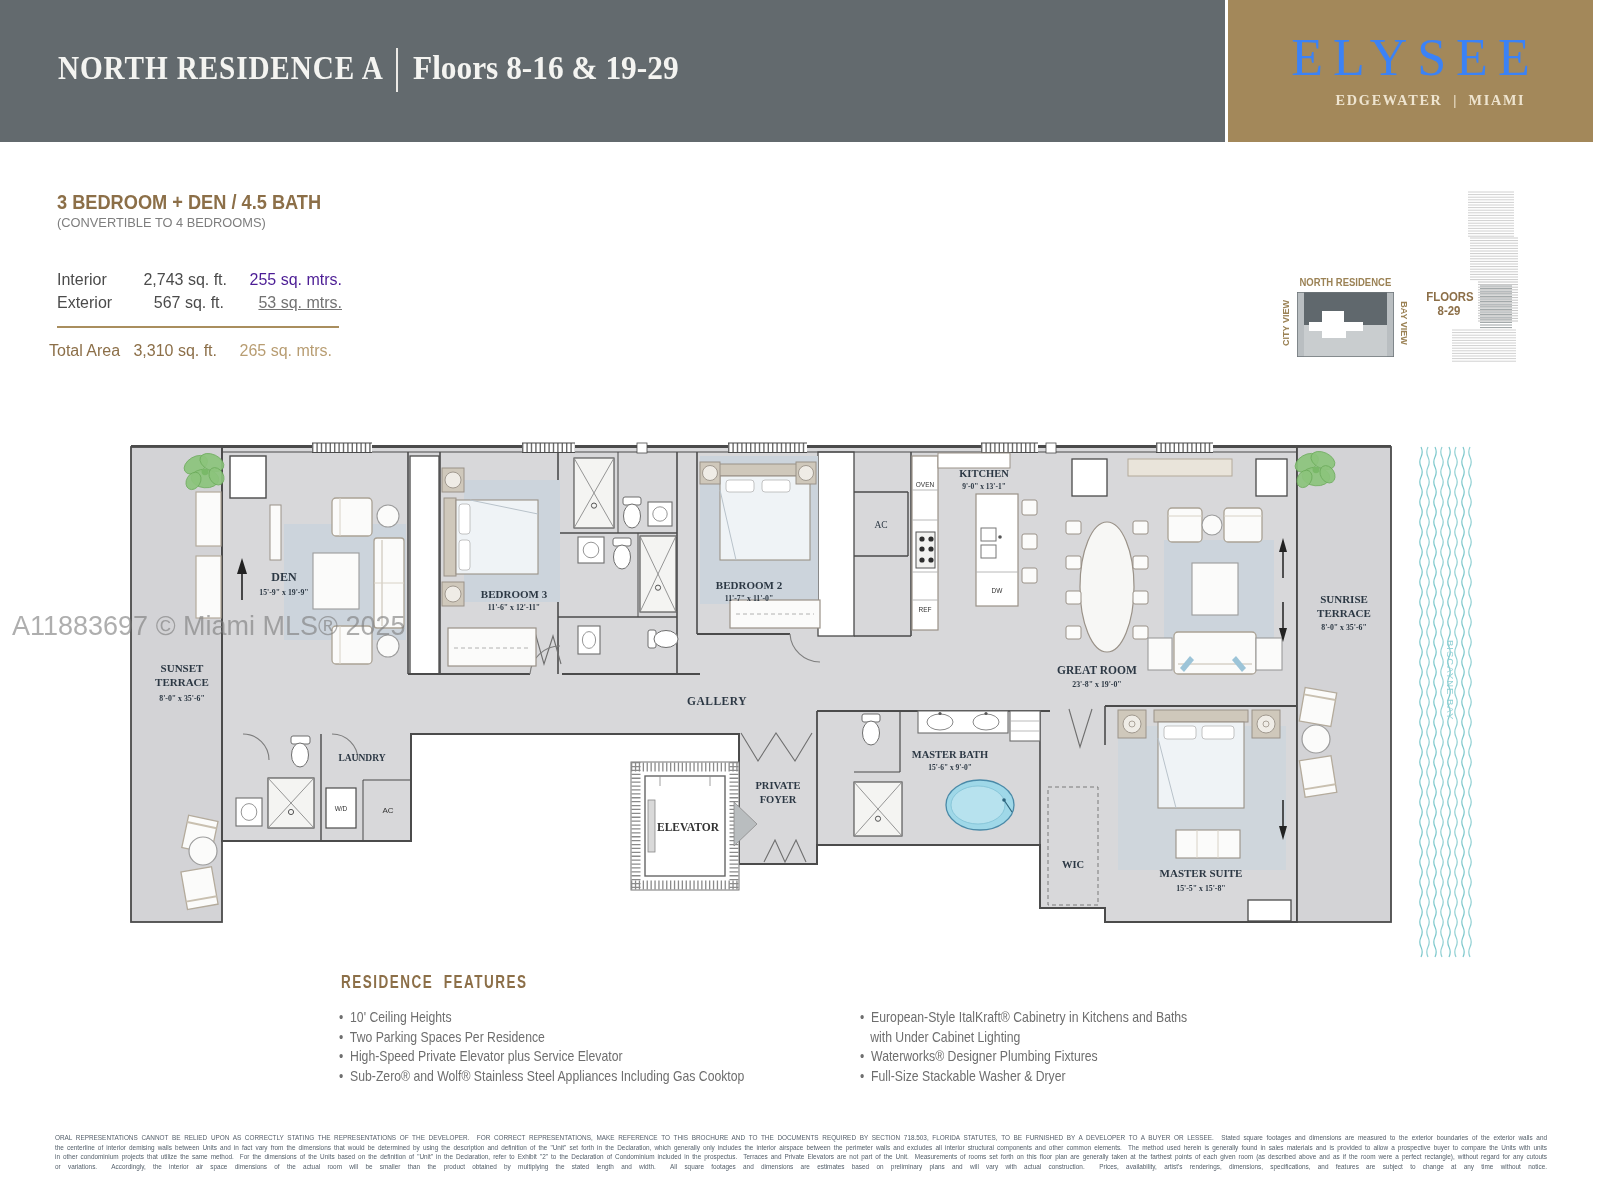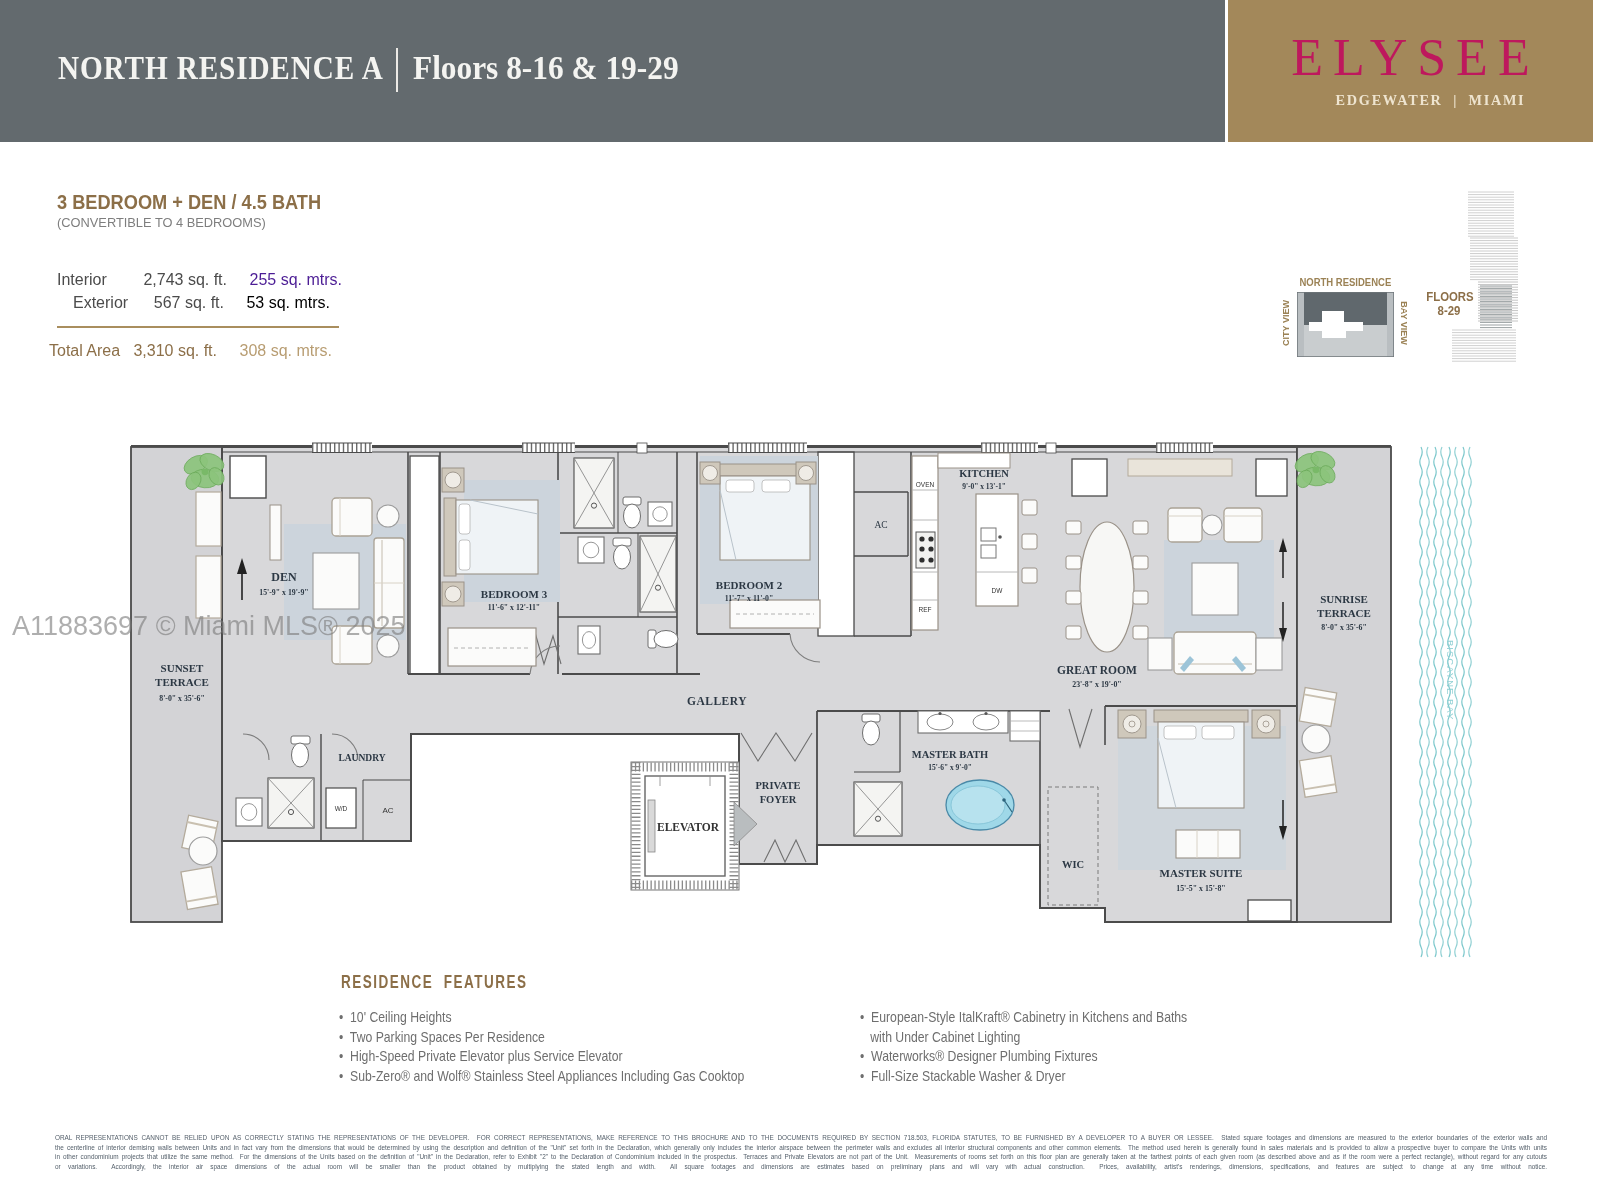--- a/index.html
+++ b/index.html
@@ -13,37 +13,37 @@
 <div class="abs" style="left:0;top:0;width:1225px;height:142px;background:#636a6e;"></div>
 
 <div class="abs serif" style="left:58px;top:50px;color:#f4f4f1;font-size:33px;font-weight:bold;letter-spacing:1px;white-space:nowrap;transform:scaleX(0.885);transform-origin:left top;">NORTH RESIDENCE A</div>
 
 <div class="abs" style="left:396px;top:48px;width:2px;height:44px;background:#eceae6;"></div>
 
 <div class="abs serif" style="left:413px;top:50px;color:#f4f4f1;font-size:33px;font-weight:bold;letter-spacing:0px;white-space:nowrap;transform:scaleX(0.95);transform-origin:left top;">Floors 8-16 &amp; 19-29</div>
 
 <div class="abs" style="left:1228px;top:0;width:365px;height:142px;background:#a3885a;"></div>
 
-<div class="abs serif" style="left:1228px;top:28px;width:365px;text-align:center;color:#be185d;font-size:52px;letter-spacing:10px;text-indent:10px;">ELYSEE</div>
+<div class="abs serif" style="left:1228px;top:28px;width:365px;text-align:center;color:#3b82f6;font-size:52px;letter-spacing:10px;text-indent:10px;">ELYSEE</div>
 
 <div class="abs serif" style="left:1248px;top:92px;width:365px;text-align:center;color:#eee4cf;font-size:15px;font-weight:bold;letter-spacing:1.8px;transform:scaleX(0.95);">EDGEWATER&nbsp; | &nbsp;MIAMI</div>
 
 <div class="abs" style="left:57px;top:191px;color:#8c6f48;font-size:20px;font-weight:bold;transform:scaleX(0.91);transform-origin:left top;">3 BEDROOM + DEN / 4.5 BATH</div>
 
 <div class="abs" style="left:57px;top:215px;color:#7e7e7e;font-size:13.5px;transform:scaleX(0.95);transform-origin:left top;">(CONVERTIBLE TO 4 BEDROOMS)</div>
 
 <div class="abs" style="left:57px;top:271px;width:285px;font-size:16px;color:#4b4b4b;">
   <div style="position:relative;height:23px;"><span>Interior</span><span style="position:absolute;right:115px;margin-left:36px;">2,743 sq. ft.</span><span style="position:absolute;right:0;color:#4c1d95;">255 sq. mtrs.</span></div>
-  <div style="position:relative;height:23px;margin-left:16px;"><span>Exterior</span><span style="position:absolute;right:118px;">567 sq. ft.</span><span style="position:absolute;right:12px;color:#000000;">53 sq. mtrs.</span></div>
+  <div style="position:relative;height:23px;"><span>Exterior</span><span style="position:absolute;right:118px;">567 sq. ft.</span><span style="position:absolute;right:0;color:#737373;text-decoration:underline;">53 sq. mtrs.</span></div>
 </div>
 
 <div class="abs" style="left:57px;top:326px;width:282px;height:2px;background:#a98e5e;"></div>
 
 <div class="abs" style="left:49px;top:342px;width:285px;font-size:16px;font-weight:normal;color:#8c6f48;">
-  <div style="position:relative;height:23px;"><span>Total Area</span><span style="position:absolute;right:117px;">3,310 sq. ft.</span><span style="position:absolute;right:2px;color:#b89d72;">308 sq. mtrs.</span></div>
+  <div style="position:relative;height:23px;"><span>Total Area</span><span style="position:absolute;right:117px;">3,310 sq. ft.</span><span style="position:absolute;right:2px;color:#b89d72;">265 sq. mtrs.</span></div>
 </div>
 
 <div class="abs" style="left:1297px;top:277px;width:96px;text-align:center;color:#9b8255;font-size:10px;font-weight:bold;white-space:nowrap;transform:scaleX(0.95);">NORTH RESIDENCE</div>
 
 <div class="abs" style="left:1258px;top:316px;width:60px;height:14px;color:#9b8255;font-size:9px;font-weight:bold;transform:rotate(-90deg);text-align:center;white-space:nowrap;">CITY VIEW</div>
 
 <div class="abs" style="left:1372px;top:316px;width:60px;height:14px;color:#9b8255;font-size:9px;font-weight:bold;transform:rotate(90deg);text-align:center;white-space:nowrap;">BAY VIEW</div>
 
 <svg class="abs" style="left:1297px;top:292px;" width="97" height="65" viewBox="0 0 97 65">
   <rect x="0" y="0" width="97" height="33" fill="#60686d"></rect>

